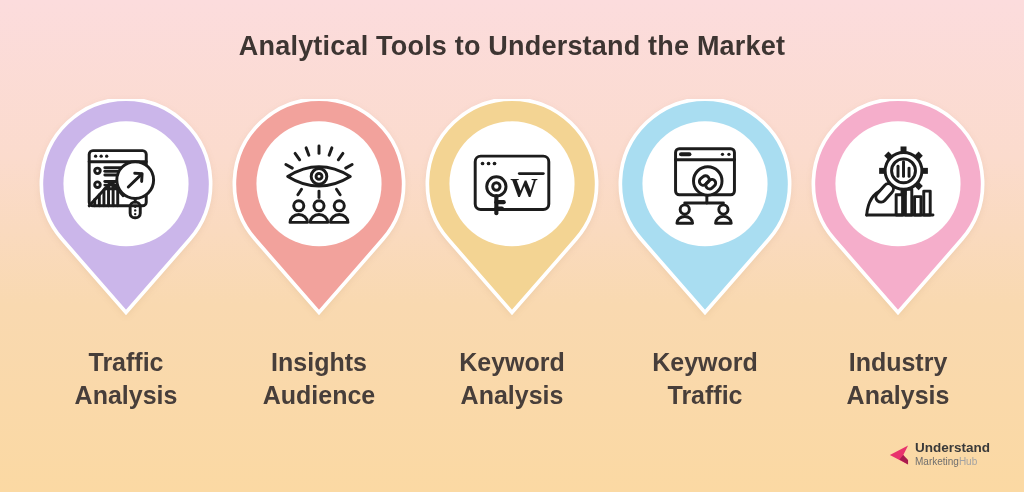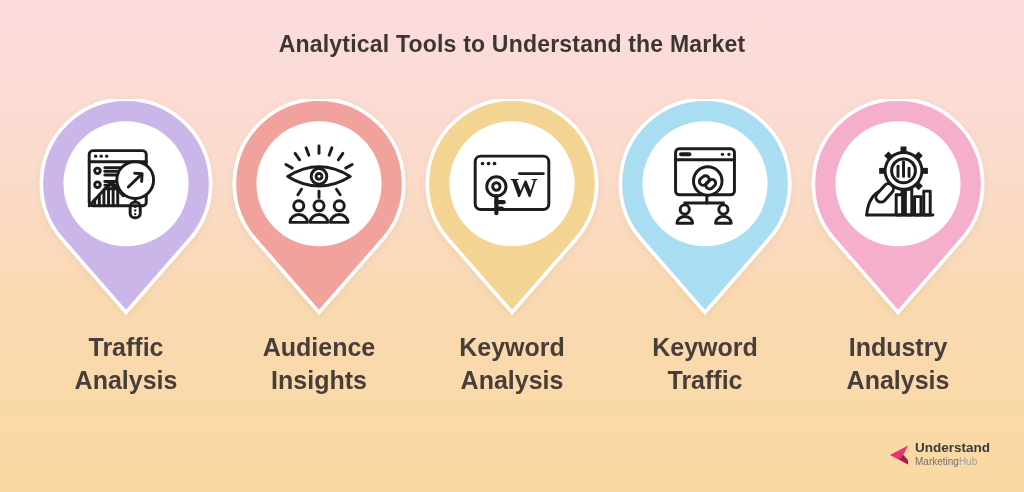--- a/index.html
+++ b/index.html
@@ -3,32 +3,32 @@
 <meta charset="utf-8">
 <style>
   * { margin: 0; padding: 0; box-sizing: border-box; }
   body { width: 1024px; height: 492px; font-family: "Liberation Sans", sans-serif; overflow: hidden; }
   .canvas {
     position: relative; width: 1024px; height: 492px;
     background: linear-gradient(180deg, #fcdcdd 0%, #fbdbcd 32%, #f9d9b0 62%, #fbd9a3 100%);
   }
   .title {
     position: absolute; top: 31px; left: 0; width: 100%;
-    text-align: center; font-size: 23px; font-weight: bold;
+    text-align: center; font-size: 27px; font-weight: bold;
     color: #3d3532; letter-spacing: 0.2px;
   }
   .columns {
     position: absolute; top: 99px; left: 0; width: 1024px;
     display: flex; justify-content: center;
   }
   .col { width: 193px; display: flex; flex-direction: column; align-items: center; }
   .pin-svg { width: 184px; height: 221px; filter: drop-shadow(0 2px 3px rgba(120,80,40,0.08)); }
   .ic { stroke: #1c1c1c; stroke-width: 3.2; fill: none; stroke-linecap: round; stroke-linejoin: round; }
   .label {
-    margin-top: 11px; text-align: center;
+    margin-top: 26px; text-align: center;
     font-size: 25px; font-weight: bold; color: #473e3a; line-height: 1.3;
   }
   .logo {
     position: absolute; right: 34px; bottom: 23px;
     display: flex; align-items: center; gap: 5px;
   }
   .logo-text { line-height: 14px; }
   .logo-line1 { font-size: 13.5px; font-weight: bold; color: #3a3a3a; }
   .logo-line2 { font-size: 10px; color: #6f6f6f; }
   .logo-line2 .hub { color: #a3a3a3; }
@@ -103,22 +103,22 @@
           <line x1="69" y1="56" x2="73" y2="62"></line>
           <circle cx="28" cy="74" r="5.5"></circle>
             <circle cx="50" cy="74" r="5.5"></circle>
             <circle cx="72" cy="74" r="5.5"></circle>
           <path d="M18.5,92 a9.5,8.5 0 0 1 19,0 Z"></path>
           <path d="M40.5,92 a9.5,8.5 0 0 1 19,0 Z"></path>
           <path d="M62.5,92 a9.5,8.5 0 0 1 19,0 Z"></path>
         </g>
       </svg>
       <div class="label">
+        <div>Insights</div>
         <div>Audience</div>
-        <div>Insights</div>
       </div>
     </div>
 
     <div class="col">
       <svg class="pin-svg" viewBox="0 0 100 120">
         <path d="M15.3,76.2 A46,46 0 1 1 84.7,76.2 L50,116 Z" stroke="#ffffff" stroke-width="2" fill="#f3d493"></path>
         <circle cx="50" cy="46" r="34" fill="#ffffff"></circle>
         <g class="ic" transform="translate(25,21) scale(0.5)">
           <rect x="10" y="20" width="80" height="58" rx="6"></rect>
           <circle cx="18" cy="28" r="2" fill="#1c1c1c" stroke="none"></circle>

